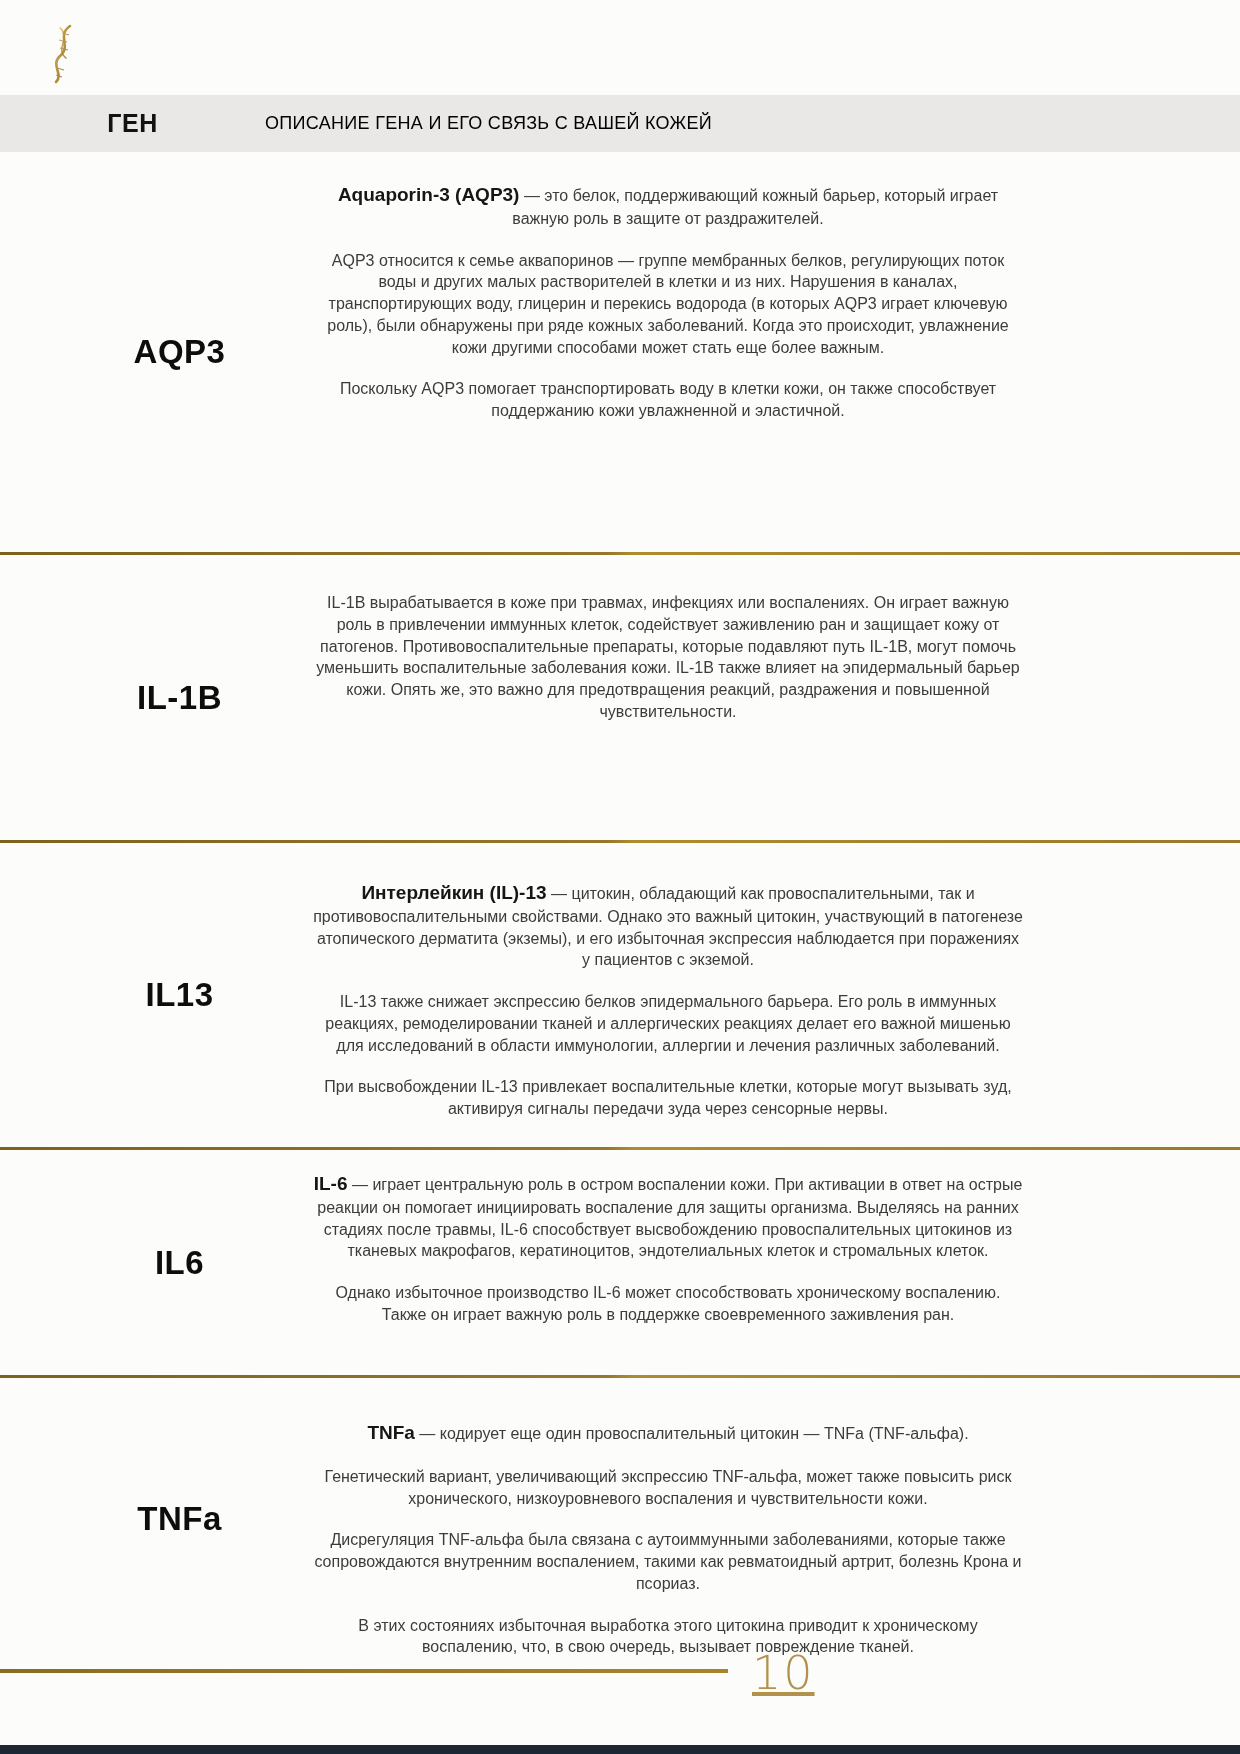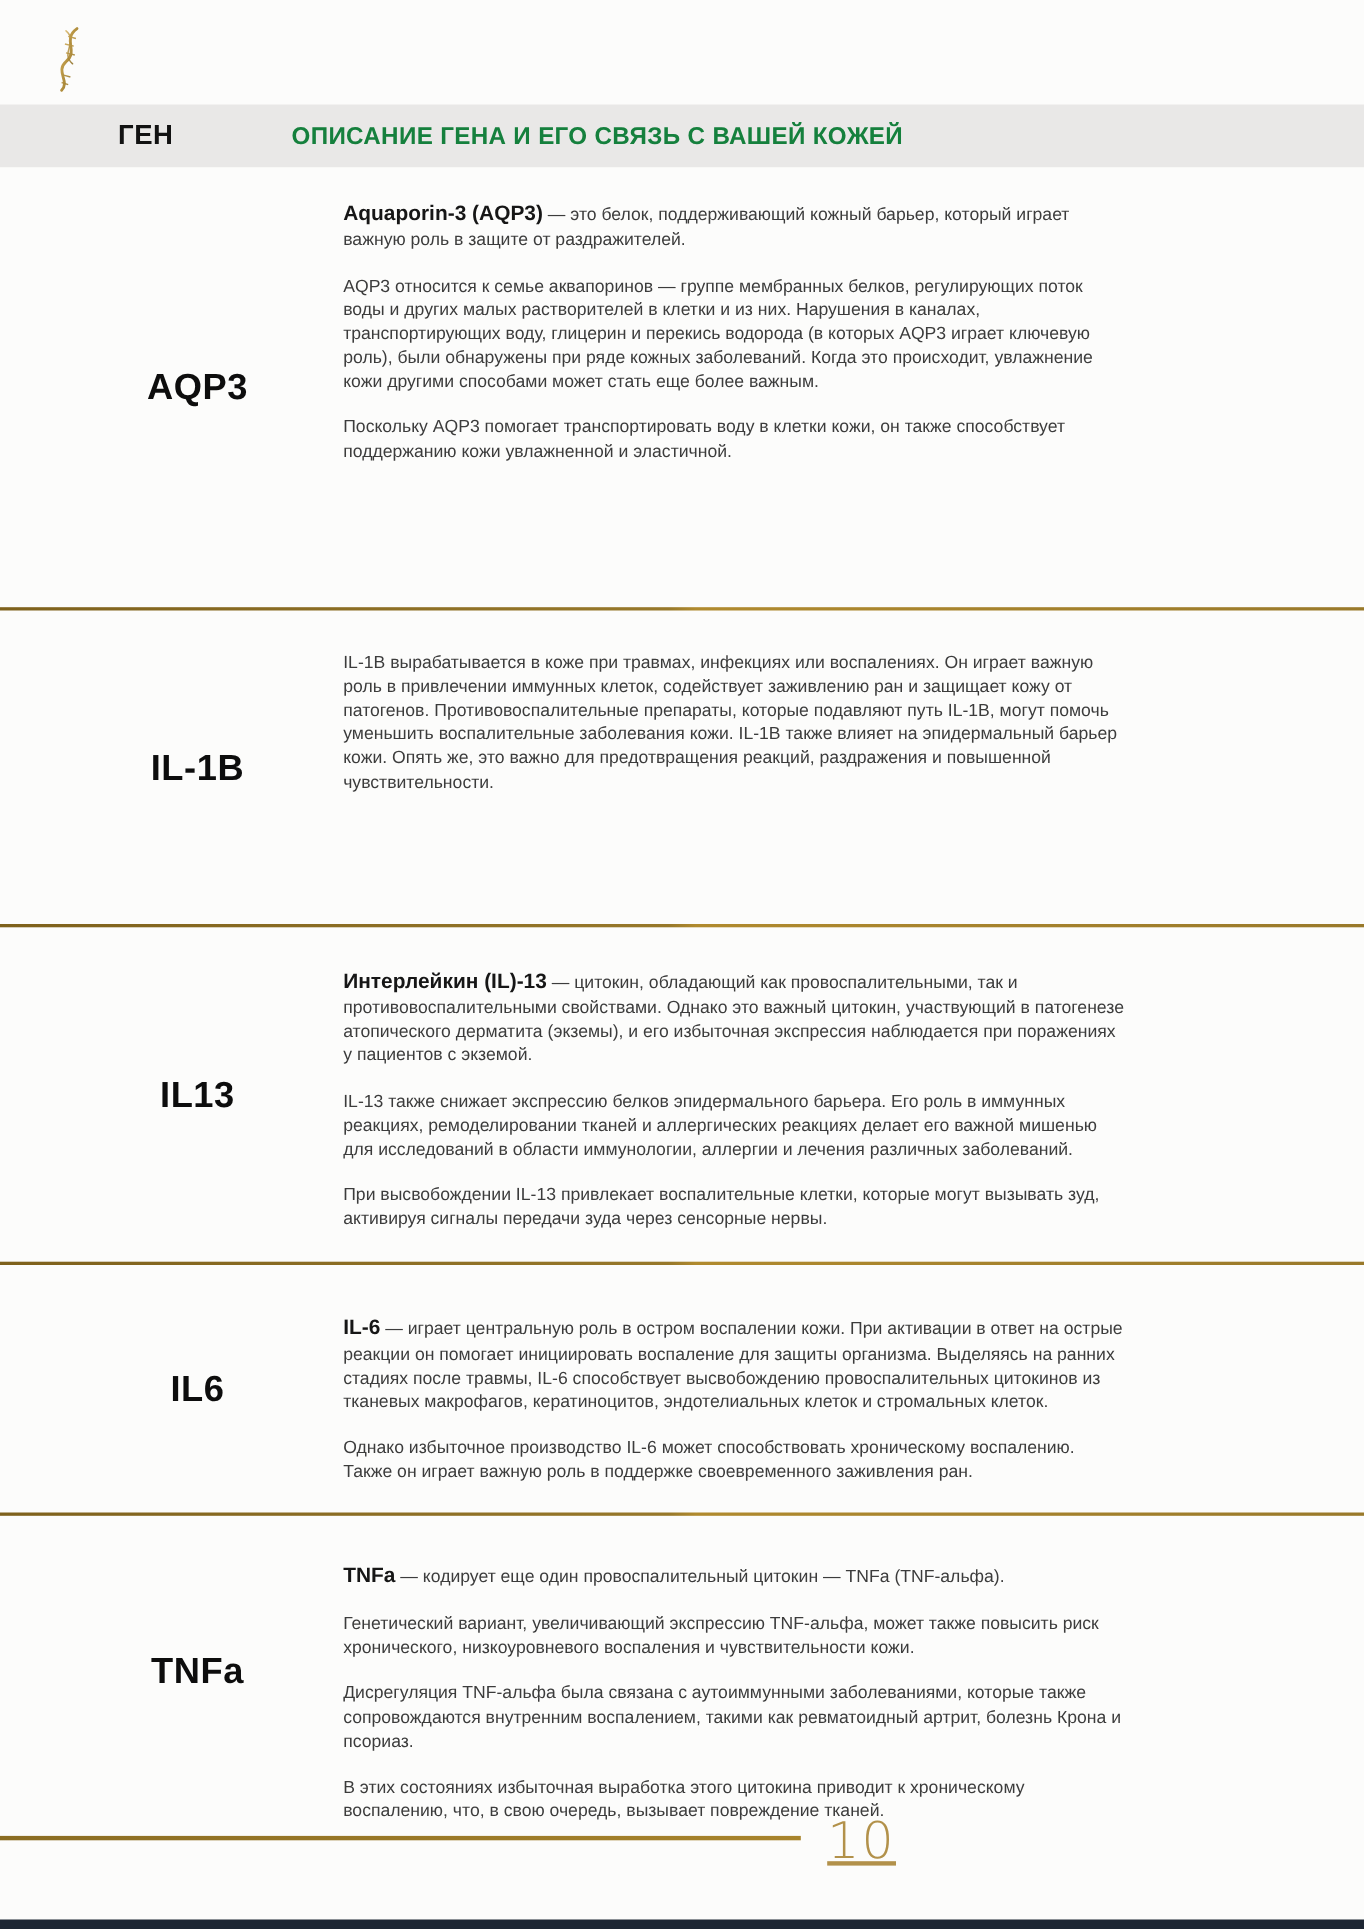--- a/index.html
+++ b/index.html
@@ -19,41 +19,41 @@
   .header-bar {
     position:absolute; top:95px; left:0; width:1240px; height:57px;
     background:#e9e8e7;
     display:flex; align-items:center;
   }
   .header-gene {
     width:265px; text-align:center;
     font-size:25px; font-weight:700; color:#121212; letter-spacing:0.5px;
   }
   .header-desc {
-    font-size:22px; font-weight:700; color:#15803d; letter-spacing:0.3px;
+    font-size:18px; font-weight:400; color:#000000; letter-spacing:0.3px;
   }
 
   
   .rows { position:absolute; top:152px; left:0; width:1240px; }
   .gene-row { display:flex; width:1240px; }
   .row-aqp3 { height:400px; }
   .row-il1b { height:285px; }
   .row-il13 { height:304px; }
   .row-il6  { height:225px; }
   .row-tnfa { height:282px; }
 
   .gene-cell {
     width:265px; flex:0 0 265px;
     display:flex; align-items:center; justify-content:center;margin-left:47px;
   }
   .gene-label { font-size:33px; font-weight:700; color:#0d0d0d; letter-spacing:0.5px; }
 
-  .desc-cell { flex:1; max-width:720px; padding-top:30px; }
+  .desc-cell { flex:1; max-width:720px; padding-top:30px;text-align:center; }
   .row-il1b .desc-cell, .row-il13 .desc-cell { padding-top:37px; }
-  .row-il6 .desc-cell { padding-top:45px; }
+  .row-il6 .desc-cell { padding-top:21px; }
   .row-tnfa .desc-cell { padding-top:42px; }
 
   .desc-cell p {
     font-size:16px; line-height:1.36; color:#3c3c3c;
     margin-bottom:20px; max-width:712px;
   }
   .desc-cell p .lead { font-weight:700; font-size:19px; color:#161616; }
 
   .divider {
     width:1240px; height:3px;

